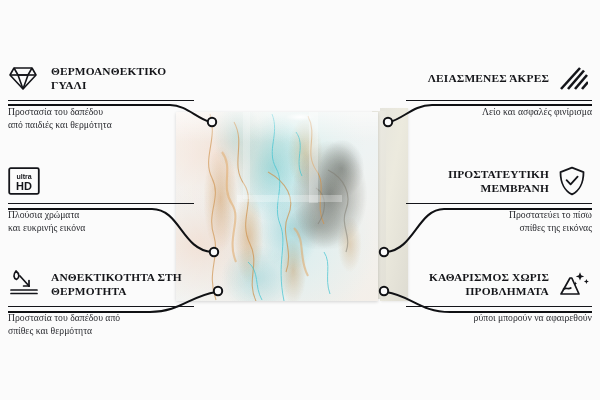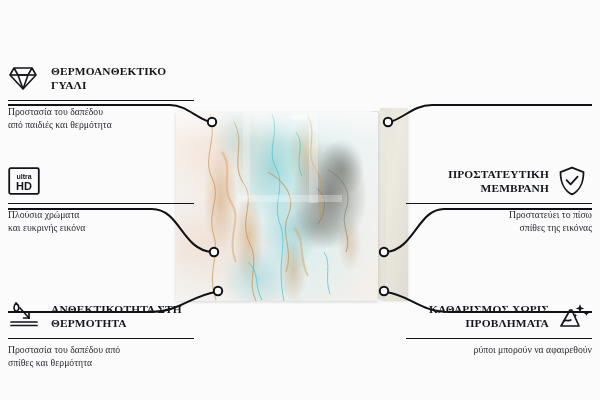--- a/index.html
+++ b/index.html
@@ -99,21 +99,21 @@
   .f-title {
     font-size: 11.4px; font-weight: 700; letter-spacing: .15px;
     line-height: 1.23; color: #15161a; text-transform: uppercase;
   }
   .rule { height: 0; border-top: 1.4px solid #14151a; margin: 4px 0 5px 0; }
   .f-desc { font-size: 9.7px; line-height: 1.33; color: #2a2b30; }
 
   
   .p1 { top: 60px; }
   .p2 { top: 163px; }
-  .p3 { top: 266px; margin-top: 32px; }
+  .p3 { top: 266px; }
 </style>
 </head>
 <body>
 
 <div id="root">
 
   <div class="product-stage">
     <div class="backing-panel"></div>
     <div class="backing-panel2"></div>
     <div class="glass-panel">
@@ -225,20 +225,38 @@
           </g>
         </svg>
       </span>
       <span class="f-title">ΑΝΘΕΚΤΙΚΟΤΗΤΑ ΣΤΗ ΘΕΡΜΟΤΗΤΑ</span>
     </div>
     <div class="rule"></div>
     <div class="f-desc">Προστασία του δαπέδου από</div>
     <div class="f-desc">σπίθες και θερμότητα</div>
   </div>
 
+  <div class="feature right p1">
+    <div class="f-head">
+      <span class="f-icon">
+        <svg width="30" height="26" viewBox="0 0 30 26">
+          <g stroke="#14151a" stroke-width="2.6" stroke-linecap="butt">
+            <path d="M3 24 L22 3"></path>
+              <path d="M10 24 L26 5.5"></path>
+              <path d="M17 24 L29 10"></path>
+              <path d="M24 24 L30 17"></path>
+          </g>
+        </svg>
+      </span>
+      <span class="f-title">ΛΕΙΑΣΜΕΝΕΣ ΆΚΡΕΣ</span>
+    </div>
+    <div class="rule"></div>
+    <div class="f-desc">Λείο και ασφαλές φινίρισμα</div>
+    <div class="f-desc"></div>
+  </div>
 
   <div class="feature right p2">
     <div class="f-head">
       <span class="f-icon">
         <svg width="28" height="30" viewBox="0 0 28 30">
           <g fill="none" stroke="#14151a" stroke-width="1.8" stroke-linejoin="round" stroke-linecap="round">
             <path d="M14 1.6 L25.5 6.2 C25.5 17 21 25.2 14 28.4 C7 25.2 2.5 17 2.5 6.2 Z"></path>
             <path d="M8.6 14.2 L12.6 18.4 L19.6 10.6"></path>
           </g>
         </svg>

